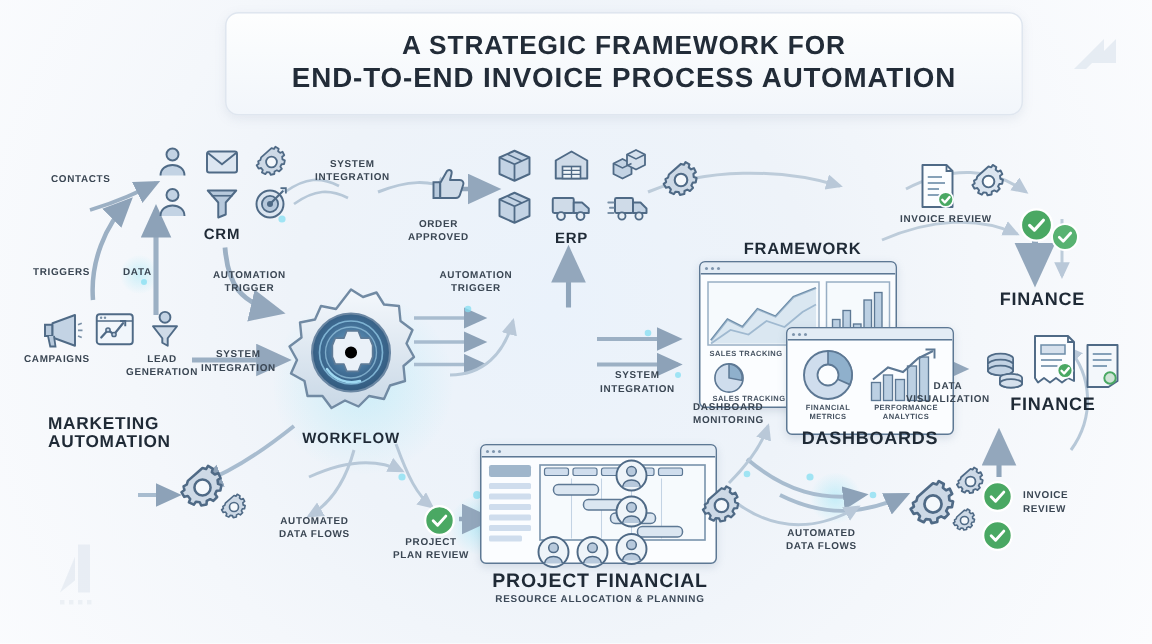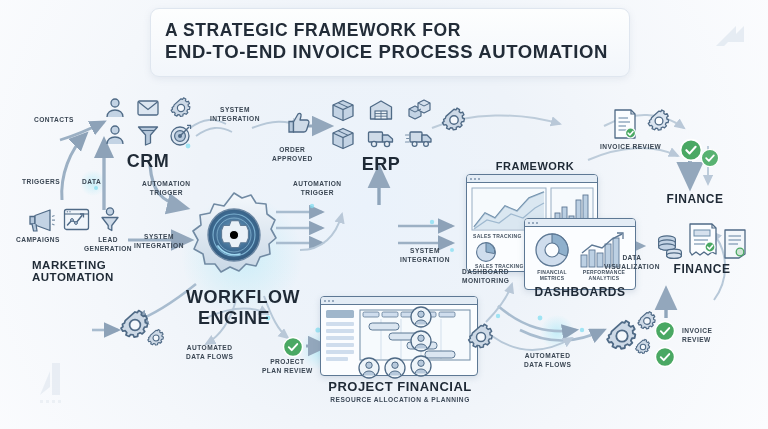--- a/index.html
+++ b/index.html
@@ -14,34 +14,35 @@
   .stage { position:absolute; inset:0; }
   .abs { position:absolute; }
 
   
   .wm { position:absolute; opacity:.55; }
   .wm-tr { right:14px; top:12px; width:48px; height:48px; }
   .wm-bl { left:26px; bottom:20px; width:52px; height:52px; }
 
   
   .title-card {
-    position:absolute; left:150px; top:8px; width:480px; padding:11px 14px 12px;
+    position:absolute; left:150px; top:8px; width:532px; padding:11px 14px 12px;
     background:linear-gradient(180deg,#fdfefe 0%,#f2f6fb 100%);
     border:1px solid #dfe6ef; border-radius:9px;
     box-shadow:0 2px 7px rgba(120,140,165,.13);
+    text-align:center;
   }
   .title-l1, .title-l2 {
     font-weight:bold; color:#222c38; letter-spacing:.6px; line-height:1.22;
   }
   .title-l1 { font-size:17.5px; }
   .title-l2 { font-size:18.5px; }
 
   
   .node-title {
-    font-weight:bold; font-size:18px; letter-spacing:.5px;
+    font-weight:bold; font-size:10px; letter-spacing:.5px;
     color:#1f2a36; text-align:center; white-space:nowrap;
   }
   .node-title.sm { font-size:11.5px; }
   .node-sub {
     font-size:6.6px; font-weight:bold; letter-spacing:.5px;
     color:#3d4a59; text-align:center; white-space:nowrap; margin-top:2px;
   }
   .flow-label {
     font-size:6.6px; font-weight:bold; letter-spacing:.45px; line-height:1.32;
     color:#3a4653; text-align:center; text-transform:uppercase; white-space:nowrap;
@@ -276,21 +277,21 @@
         <path d="M4 11.5 H20 L13.8 19.5 V24.5 L10.2 22.5 V19.5 Z" fill="#cfdbe8" stroke="#4f6a86" stroke-width="1.3" stroke-linejoin="round"></path>
       </svg>
     </div>
     <div style="display:flex;justify-content:space-between;margin-top:2px;padding:0 2px;">
       <div class="flow-label">CAMPAIGNS</div>
       <div style="text-align:center;">
         <div class="flow-label">LEAD</div>
         <div class="flow-label">GENERATION</div>
       </div>
     </div>
-    <div class="node-title sm" style="margin-top:6px;text-align:left;padding-left:18px;">MARKETING</div>
+    <div class="node-title sm" style="margin-top:24px;text-align:left;padding-left:18px;">MARKETING</div>
     <div class="node-title sm" style="text-align:left;padding-left:18px;">AUTOMATION</div>
   </div>
 
   <div class="abs" style="left:186px;top:190px;width:96px;">
     <svg width="92" height="92" viewBox="0 0 92 92" style="margin:0 auto;">
       <defs>
         <radialGradient id="gearRing" cx="50%" cy="45%" r="62%">
           <stop offset="0%" stop-color="#6ea4c9"></stop>
           <stop offset="55%" stop-color="#3f6c93"></stop>
           <stop offset="100%" stop-color="#2f5578"></stop>
@@ -302,21 +303,20 @@
       </defs>
       <path d="M46 3 L54 8 L63 5 L68 13 L78 14 L79 24 L87 30 L83 39 L88 48 L81 54 L82 64 L72 67 L68 76 L58 74 L51 81 L42 77 L33 82 L27 74 L17 74 L15 64 L6 59 L10 50 L5 41 L13 35 L12 25 L22 23 L26 14 L36 16 Z" fill="url(#gearBody)" stroke="#718aa3" stroke-width="1.6" stroke-linejoin="round"></path>
       <circle cx="46" cy="45" r="26" fill="url(#gearRing)" stroke="#6b87a3" stroke-width="1.4"></circle>
       <circle cx="46" cy="45" r="21" fill="none" stroke="#8fc6e3" stroke-width="1.1" opacity=".8"></circle>
       <circle cx="46" cy="45" r="17" fill="none" stroke="#a6d6ee" stroke-width=".9" opacity=".6"></circle>
       <path d="M30 56 A20 20 0 0 0 52 64" fill="none" stroke="#9fd9f2" stroke-width="1.6" stroke-linecap="round"></path>
       <path d="M34 41 l2-5 h6 l2-5 h8 l2 5 h6 l2 5 v8 l-2 5 h-6 l-2 5 h-8 l-2-5 h-6 l-2-5 z" transform="translate(-1,-2) scale(.96) translate(2,3)" fill="#eaf1f8" stroke="#5e7b97" stroke-width="1.2" stroke-linejoin="round"></path>
       <circle cx="46" cy="45" r="4.6" fill="#4d7characters" stroke="#eaf1f8" stroke-width="1.1"></circle>
     </svg>
     <div class="node-title" style="margin-top:5px;">WORKFLOW</div>
-    <div class="node-title">ENGINE</div>
   </div>
 
   <div class="abs" style="left:326px;top:98px;width:110px;">
     <div class="icon-grid" style="width:110px;grid-template-columns:repeat(3,1fr);gap:4px;">
       <svg width="26" height="24" viewBox="0 0 26 24">
         <path d="M3 7 L13 2.5 L23 7 L23 18 L13 22.5 L3 18 Z" fill="#c3d3e4" stroke="#4f6a86" stroke-width="1.3" stroke-linejoin="round"></path>
         <path d="M3 7 L13 11.5 L23 7 M13 11.5 V22.5" fill="none" stroke="#4f6a86" stroke-width="1.2"></path>
         <path d="M8 4.7 L18 9.3" stroke="#4f6a86" stroke-width="1"></path>
       </svg>
       <svg width="26" height="24" viewBox="0 0 26 24">

